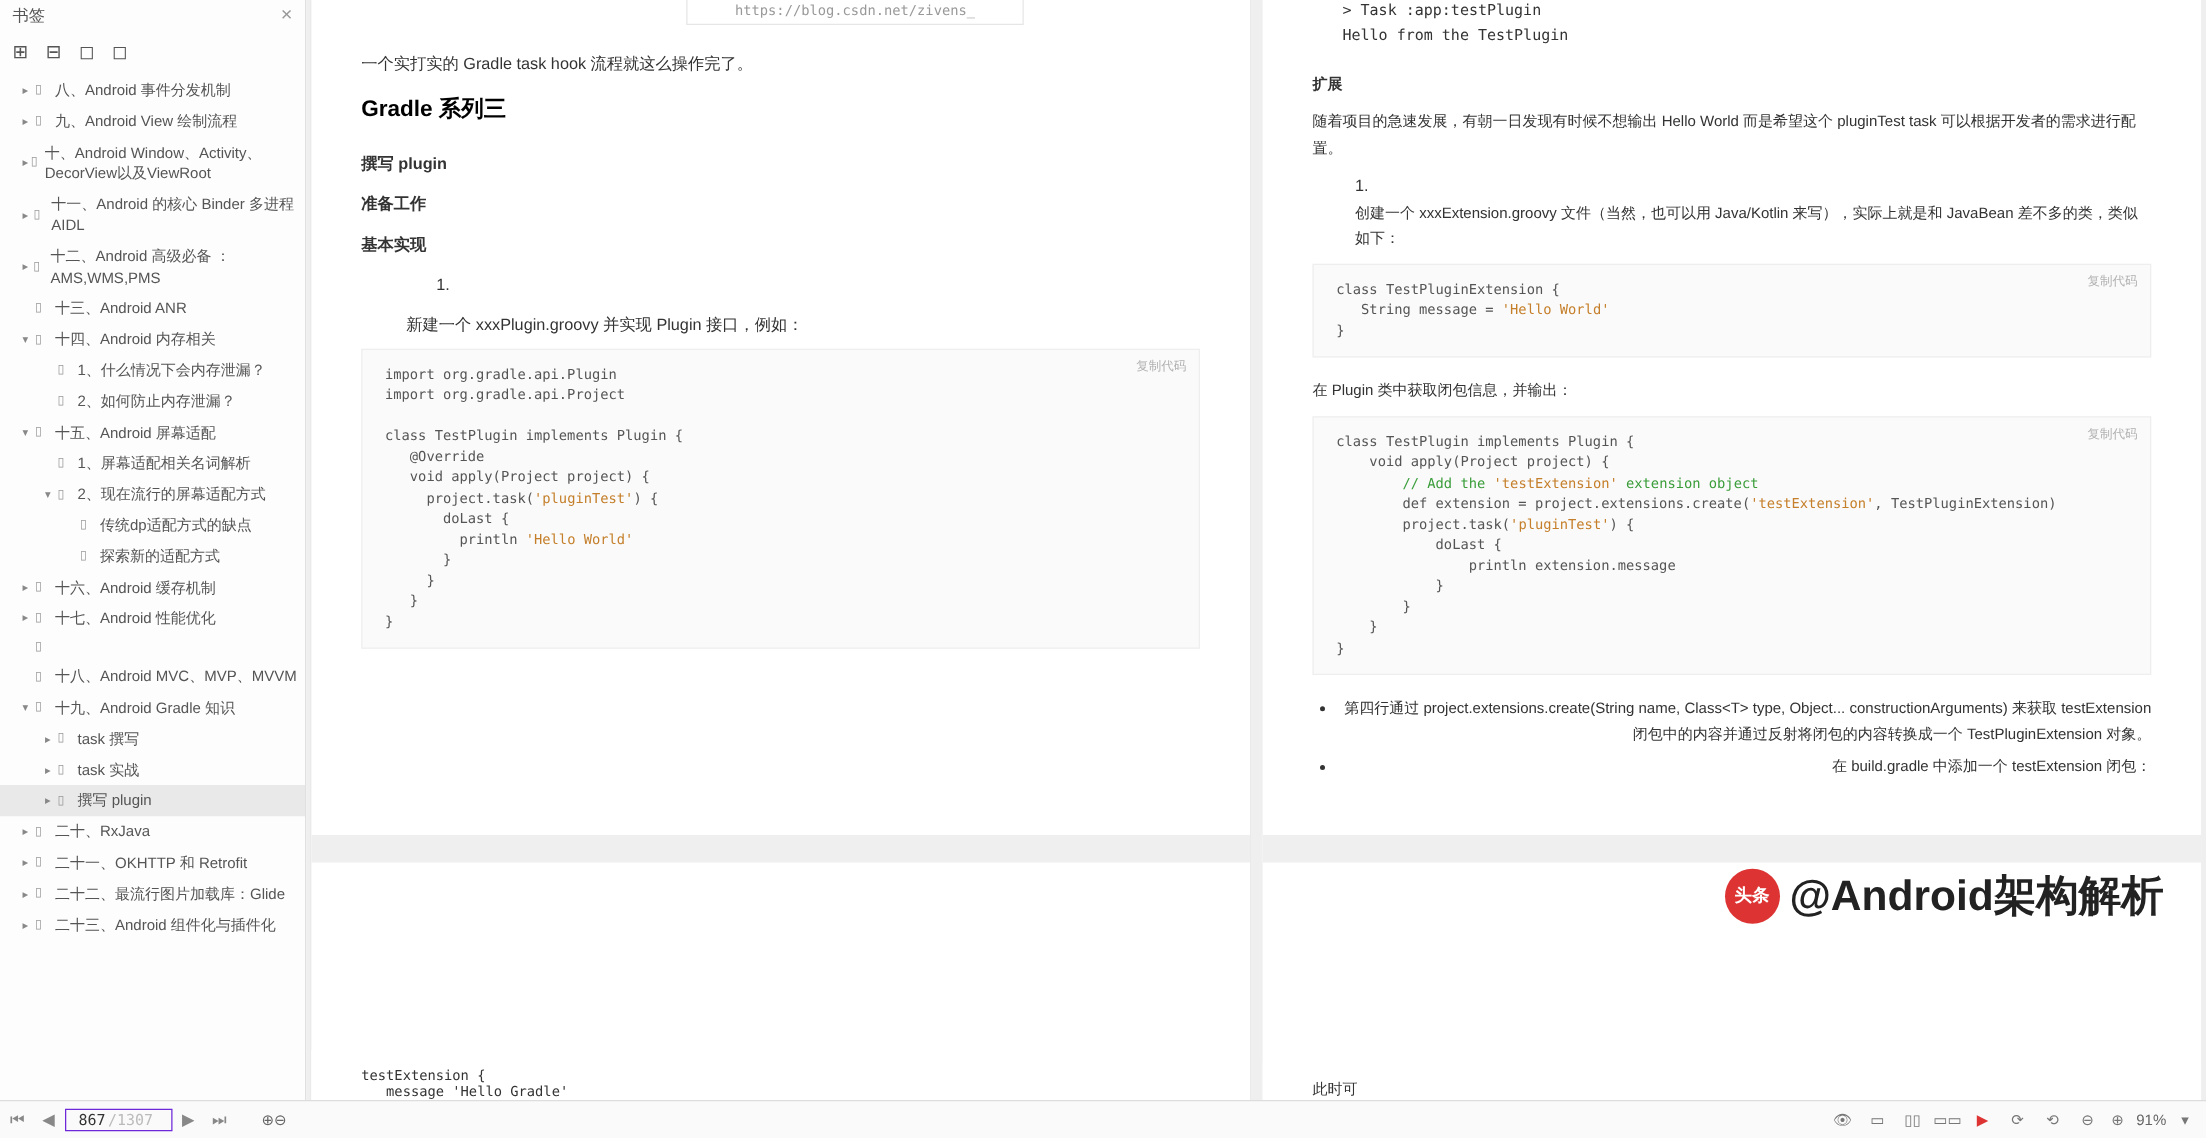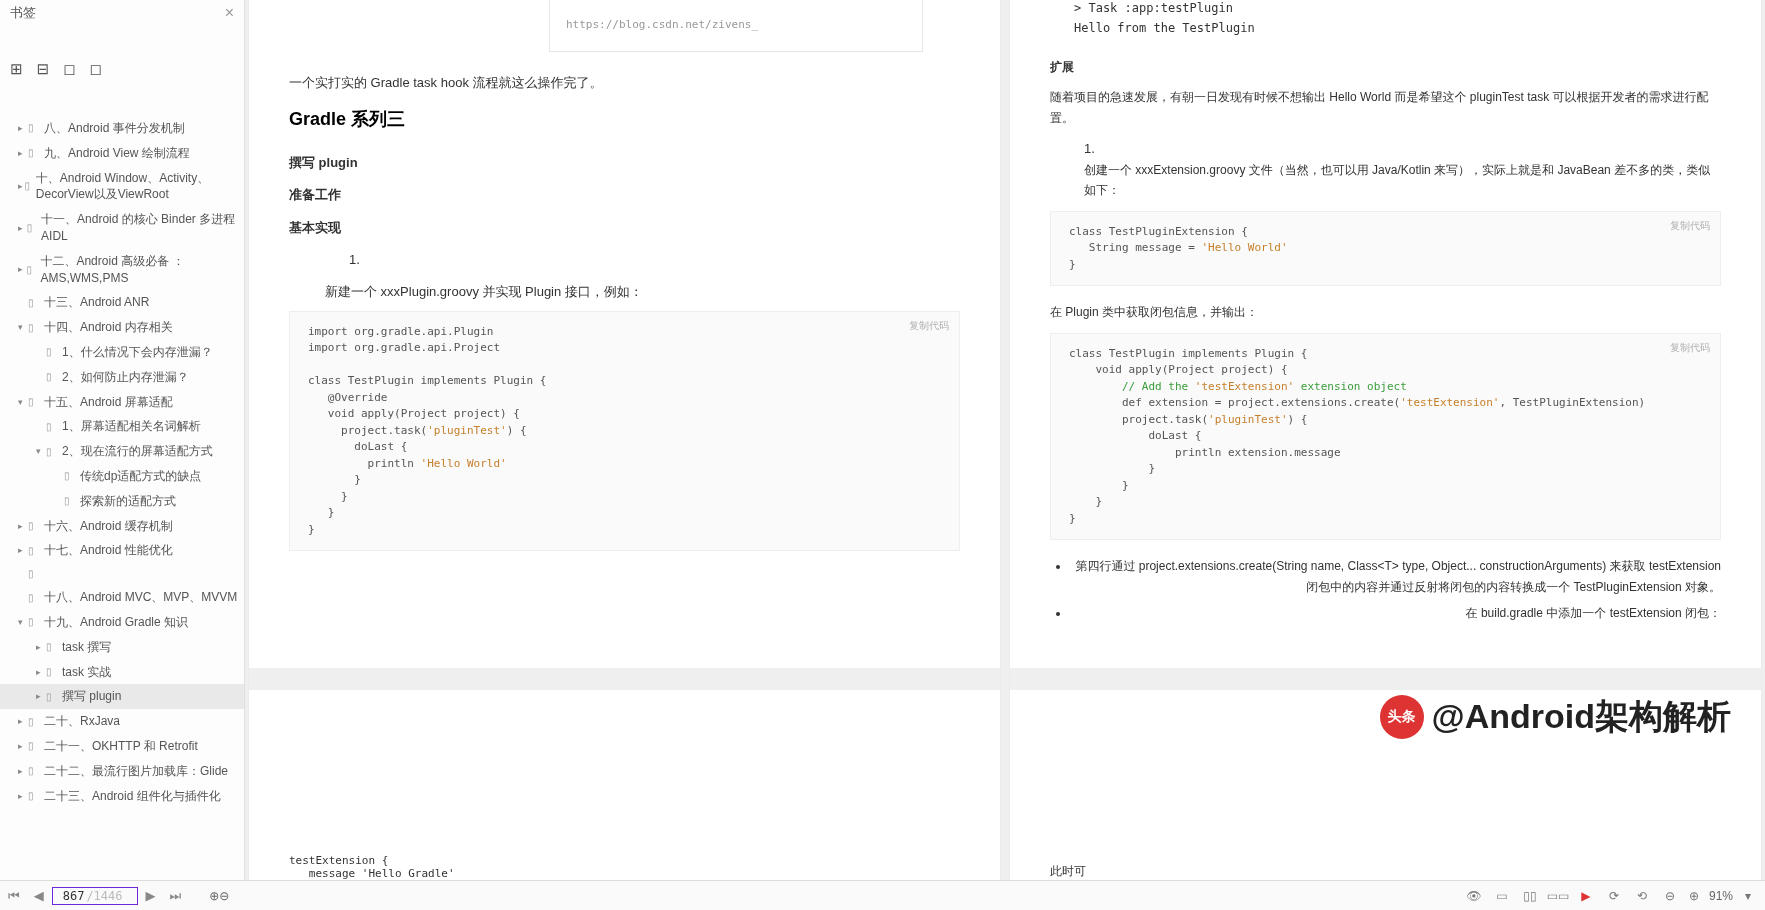--- a/index.html
+++ b/index.html
@@ -1,36 +1,36 @@
 <!DOCTYPE html>
 <html><head>
 <meta charset="utf-8">
 <style>
   * { box-sizing: border-box; margin: 0; padding: 0; }
   body { font-family: "Microsoft YaHei", sans-serif; font-size: 12px; color: #333; background: #fff; overflow: hidden; }
   .app { display: flex; height: 880px; width: 1765px; }
-  .sidebar { width: 245px; border-right: 1px solid #e0e0e0; display: flex; flex-direction: column; background:#fdfdfd;gap:28px; }
+  .sidebar { width: 245px; border-right: 1px solid #e0e0e0; display: flex; flex-direction: column; background:#fdfdfd; }
   .sb-header { display:flex; justify-content:space-between; align-items:center; padding: 4px 10px; font-size:13px; color:#555;}
   .sb-header .close { font-size:16px; color:#999; cursor:pointer;}
   .sb-icons { display:flex; gap:14px; padding: 6px 10px 8px; color:#555; font-size:15px;}
   .sb-icons span { cursor:pointer; }
   .tree { flex:1; overflow-y:auto; padding: 2px 0 8px; }
   .tree-item { display:flex; align-items:center; padding: 4px 6px 4px 10px; font-size:12px; color:#555; line-height:1.4; cursor:pointer;}
   .tree-item .arrow { width:10px; font-size:9px; color:#888; display:inline-block;}
   .tree-item .bm { width:14px; font-size:10px; color:#999; }
   .tree-item.selected { background:#e9e9e9; }
   .tree-item.d1 { padding-left: 18px;}
   .tree-item.d2 { padding-left: 36px;}
   .tree-item.d3 { padding-left: 54px;}
   .tree-item .label { margin-left:2px; }
   .content { flex:1; background:#efefef; position:relative; overflow:hidden;}
   .pages { display:flex; gap:10px; height:100%; padding:0 4px;}
   .page { background:#fff; flex:1; overflow:hidden; position:relative; box-shadow:0 0 1px rgba(0,0,0,0.1);}
   .page-inner { padding: 0 40px; font-size:13px; color:#333; line-height:1.7;}
-  .p1 .url-box { border:1px solid #e6e6e6; font-family:monospace; font-size:11px; color:#999; padding:16px; margin:-1px 0 20px 260px; width:374px;}
+  .p1 .url-box { border:1px solid #e6e6e6; font-family:monospace; font-size:11px; color:#999; text-align:center; padding:0; margin:-1px 0 20px 260px; width:270px;}
   .h-blue { color:#000000; font-size:18px; font-weight:bold; margin:10px 0 18px;}
   .h-bold { font-weight:bold; margin: 6px 0 10px; font-size:13px;}
   ol { margin-left: 48px; margin-bottom:12px;}
   ol li { margin-bottom:4px; font-size:12px;}
   .num-line { margin-left:60px; margin-bottom:10px;}
   .code-block { position:relative; border:1px solid #eee; background:#fafafa; padding:12px 18px; font-family: Consolas, monospace; font-size:11px; color:#555; line-height:1.5; margin:8px 0 16px;}
   .copy-tag { position:absolute; top:6px; right:10px; font-size:10px; color:#b0b0b0;}
   .kw-green { color:#3a9d3a;}
   .kw-orange { color:#c57f2a;}
   .p2 .page-inner { padding-top:0;}
@@ -288,21 +288,21 @@
   </div>
 </div>
 
 <div class="footer">
   <div class="nav-btns">
     <span>⏮</span>
     <span>◀</span>
   </div>
   <div class="page-box">
     <span class="cur">867</span>
-    <span class="tot">/1446</span>
+    <span class="tot">/1307</span>
   </div>
   <div class="nav-btns">
     <span>▶</span>
     <span>⏭</span>
   </div>
   <span style="margin-left:28px;" class="ic">⊕</span>
   <span class="ic">⊖</span>
   <div class="right">
     <span class="ic">👁</span>
     <span class="ic">▭</span>

